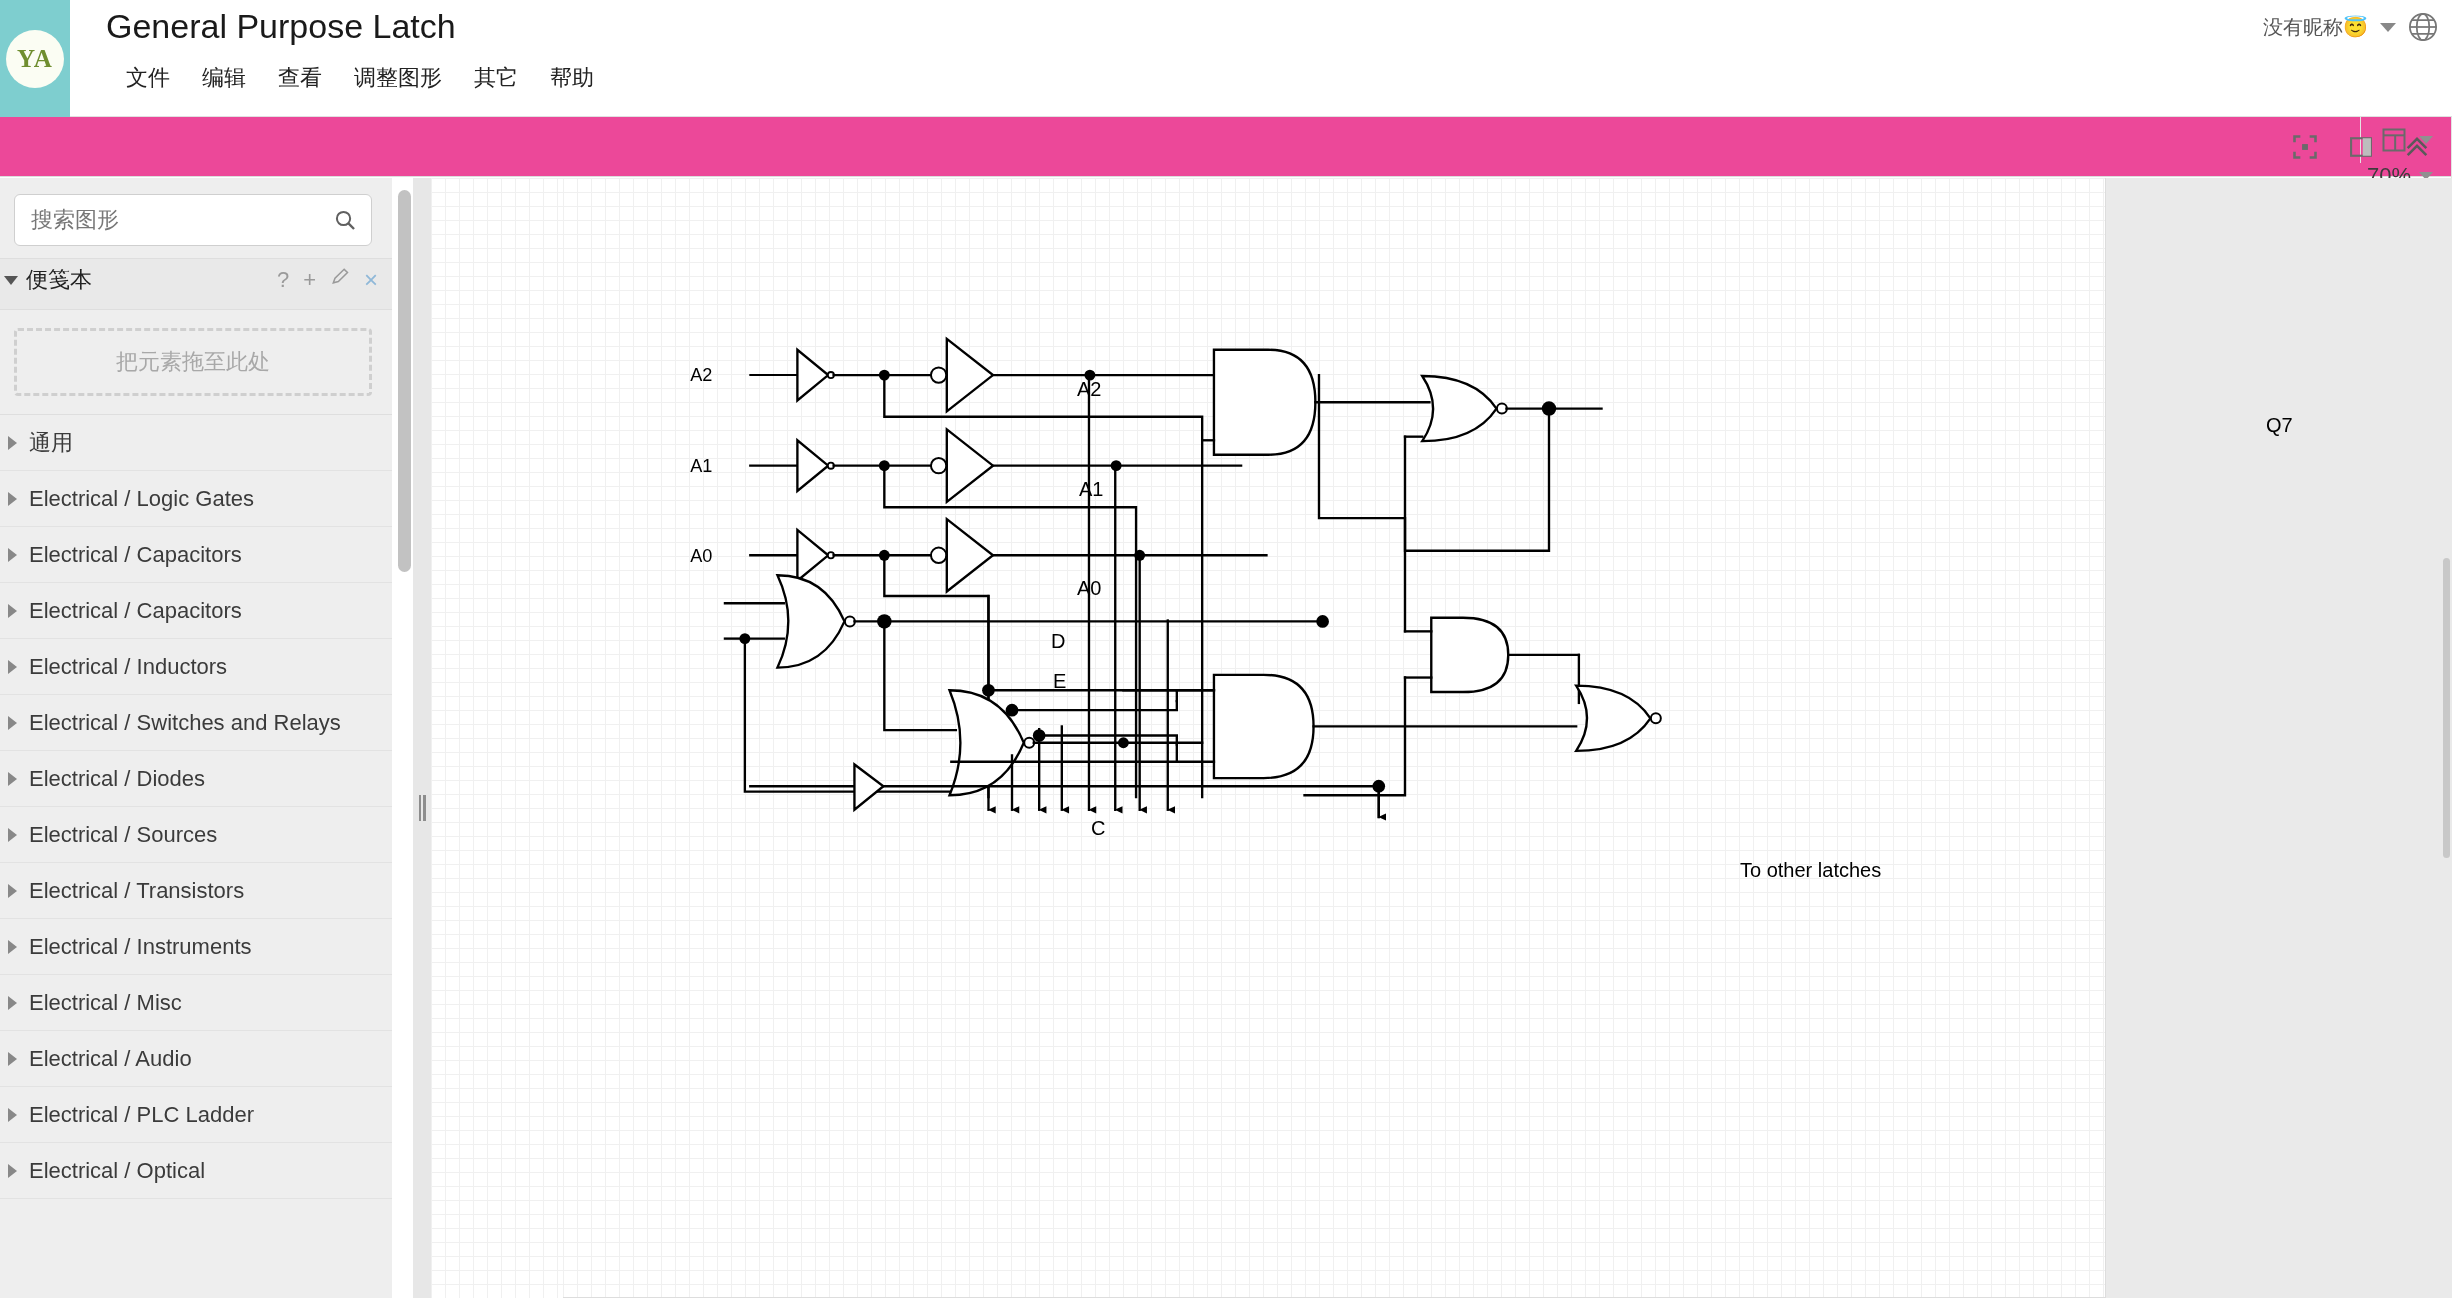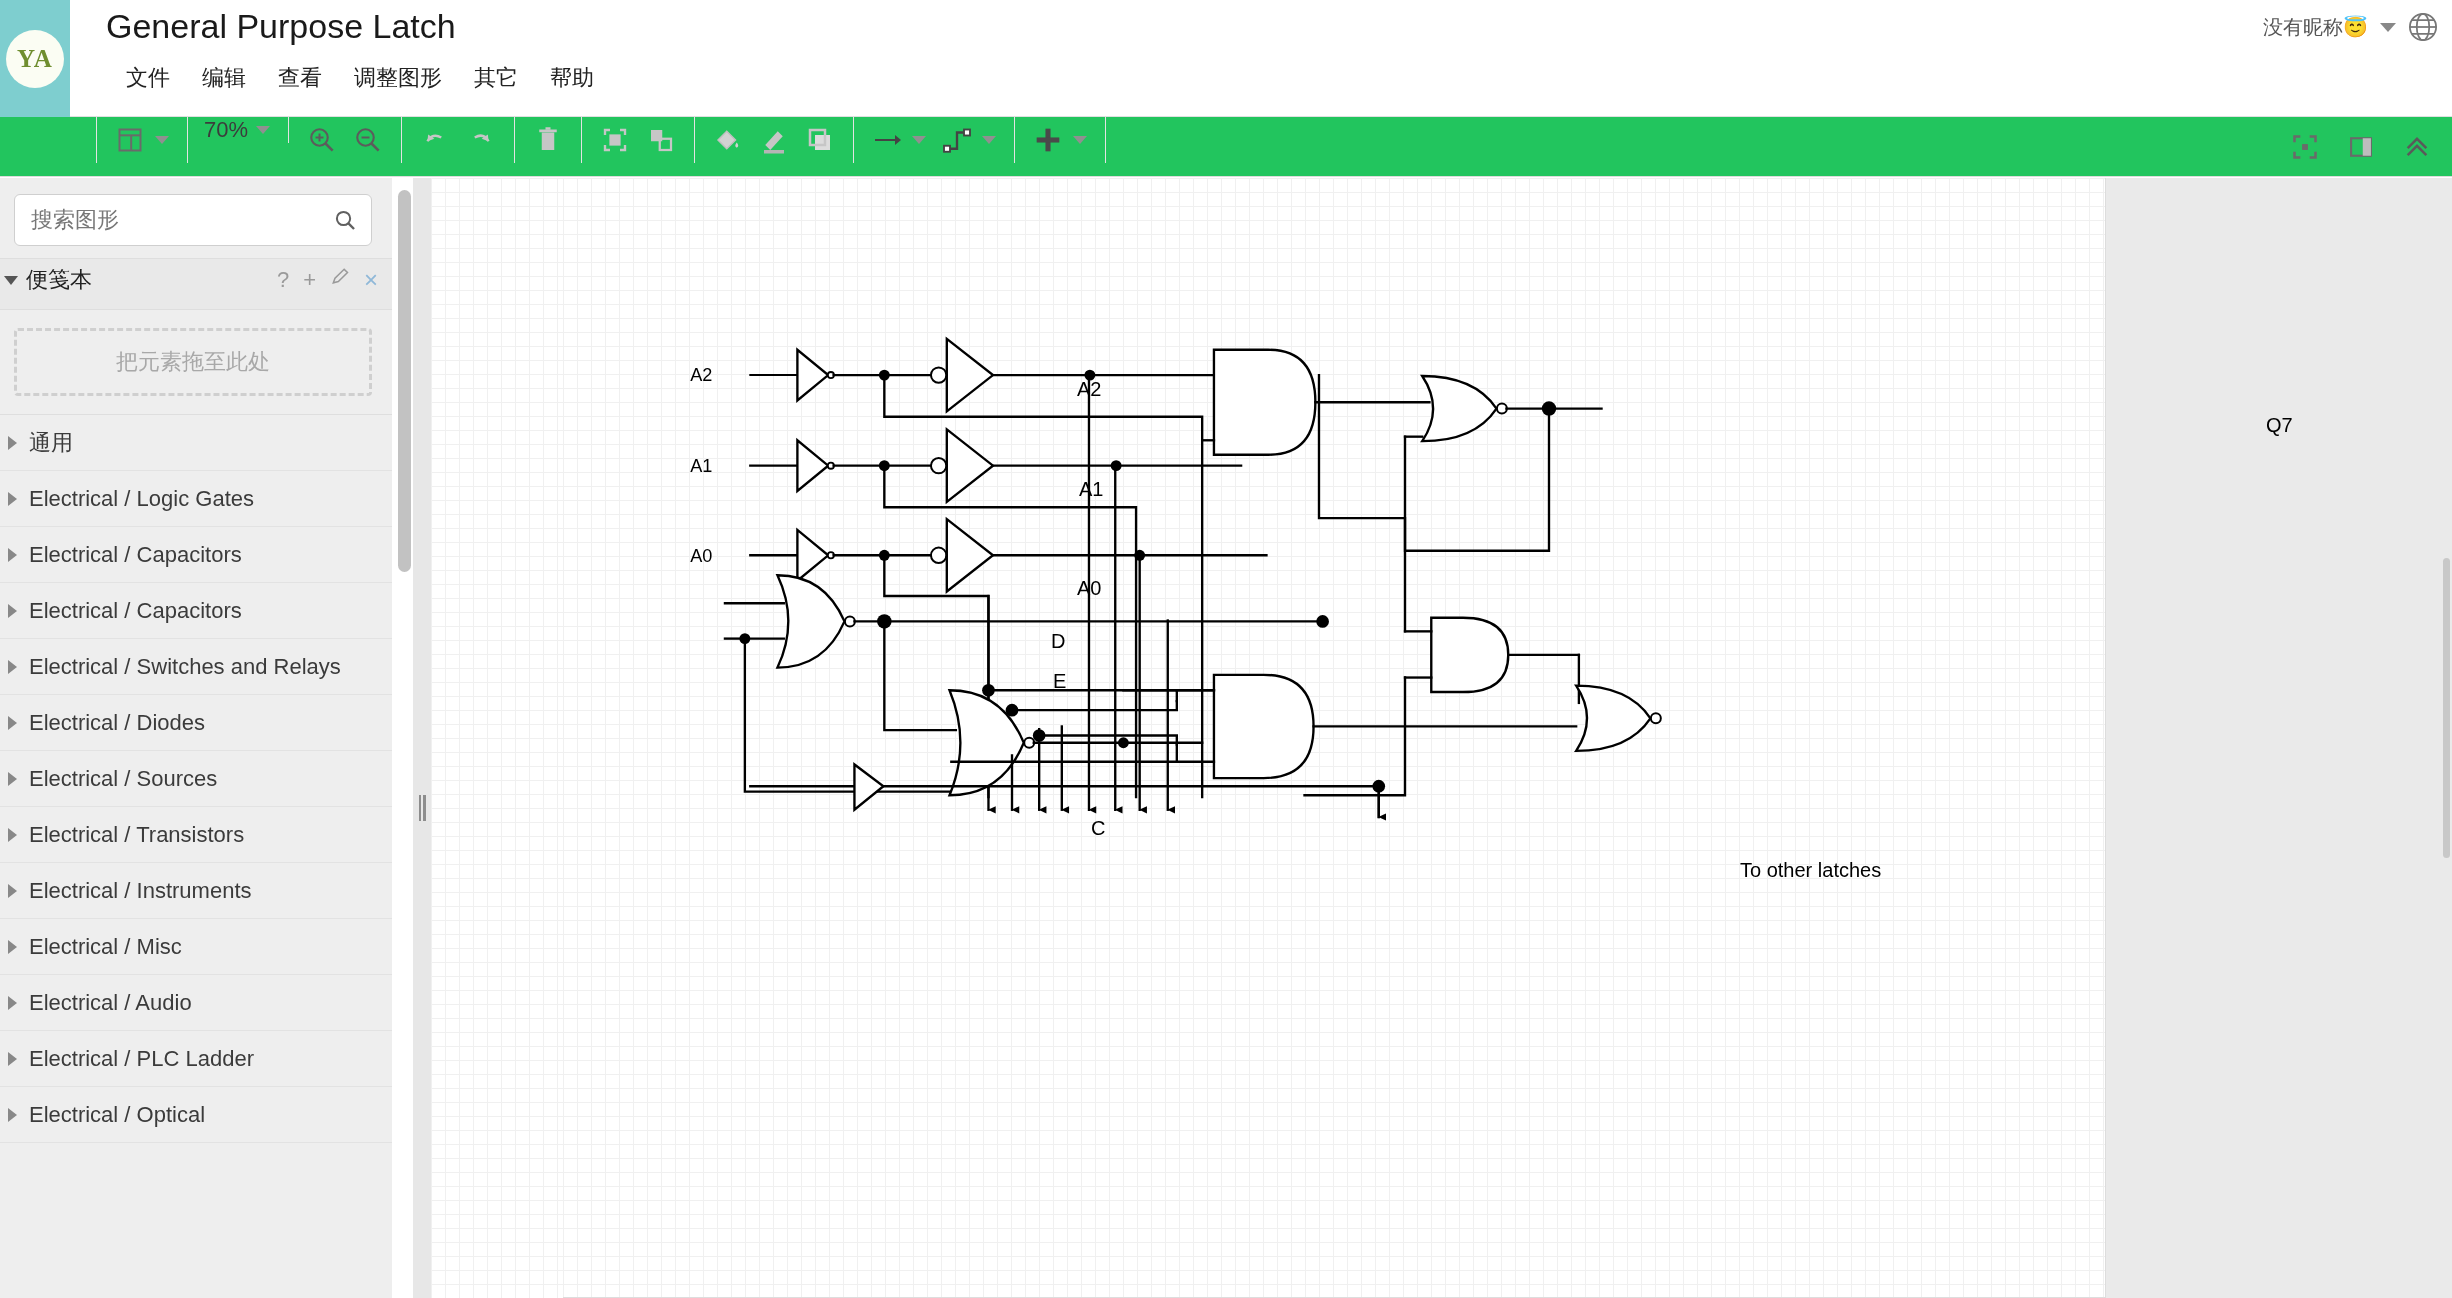--- a/index.html
+++ b/index.html
@@ -43,22 +43,22 @@
   .user-name { font-size: 20px; color: #555; white-space: nowrap; }
   .caret-dn {
     width: 0; height: 0; border-left: 8px solid transparent; border-right: 8px solid transparent;
     border-top: 9px solid #888;
   }
   .globe { width: 30px; height: 30px; }
 
   
   .toolbar {
     position: absolute; left: 0; top: 117px; width: 2452px; height: 60px;
-    background: #22c55e; border-bottom: 1px solid #dcdcdc;
-    display: flex; align-items: flex-start;
+    background: #ec4899; border-bottom: 1px solid #dcdcdc;
+    display: flex; align-items: flex-end; flex-direction: column;
   }
   .tb-group {
     display: flex; align-items: center; border-right: 1px solid #e3e3e3; padding: 0 10px;
   }
   .tb-first { margin-left: 96px; border-left: 1px solid #e3e3e3; }
   .tb-btn {
     display: flex; align-items: center; justify-content: center;
     min-width: 46px; height: 46px; cursor: default;
   }
   .tb-caret {
@@ -377,20 +377,24 @@
       <div class="cat-item">
         <span class="tri-rt"></span>
         <span>Electrical / Capacitors</span>
       </div>
       <div class="cat-item">
         <span class="tri-rt"></span>
         <span>Electrical / Capacitors</span>
       </div>
       <div class="cat-item">
         <span class="tri-rt"></span>
+        <span>Electrical / Inductors</span>
+      </div>
+      <div class="cat-item">
+        <span class="tri-rt"></span>
         <span>Electrical / Switches and Relays</span>
       </div>
       <div class="cat-item">
         <span class="tri-rt"></span>
         <span>Electrical / Diodes</span>
       </div>
       <div class="cat-item">
         <span class="tri-rt"></span>
         <span>Electrical / Sources</span>
       </div>

